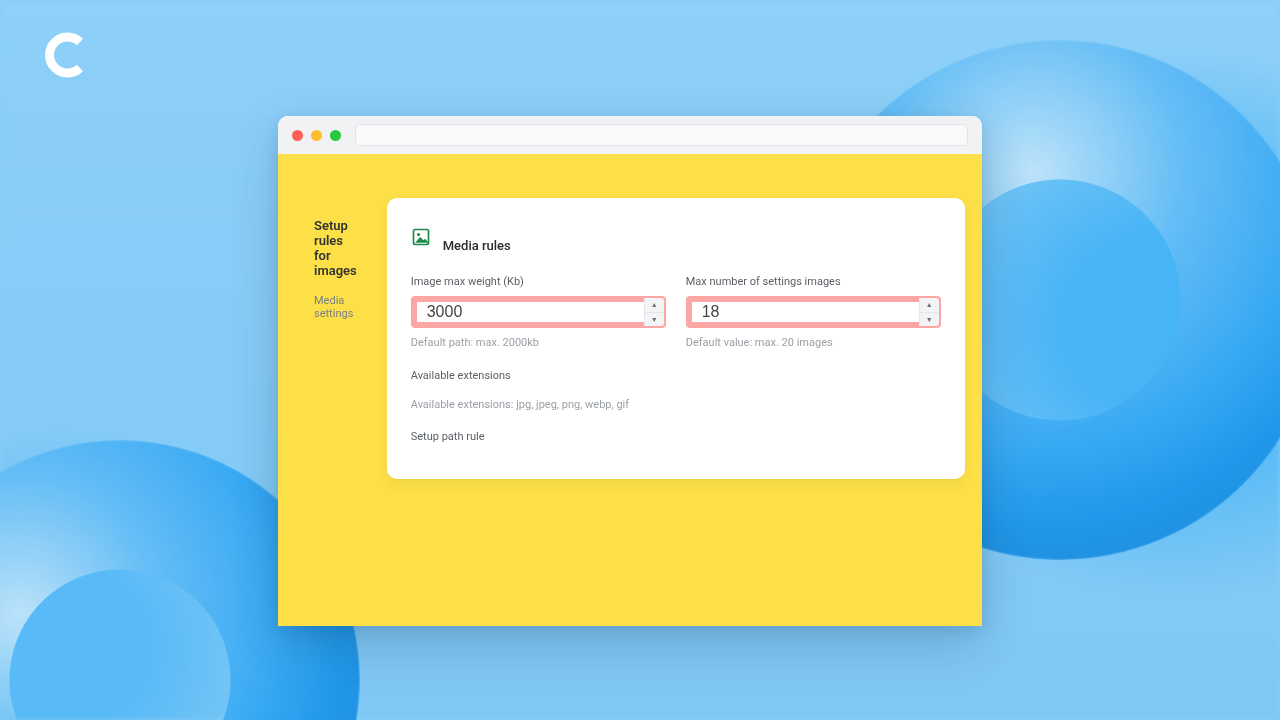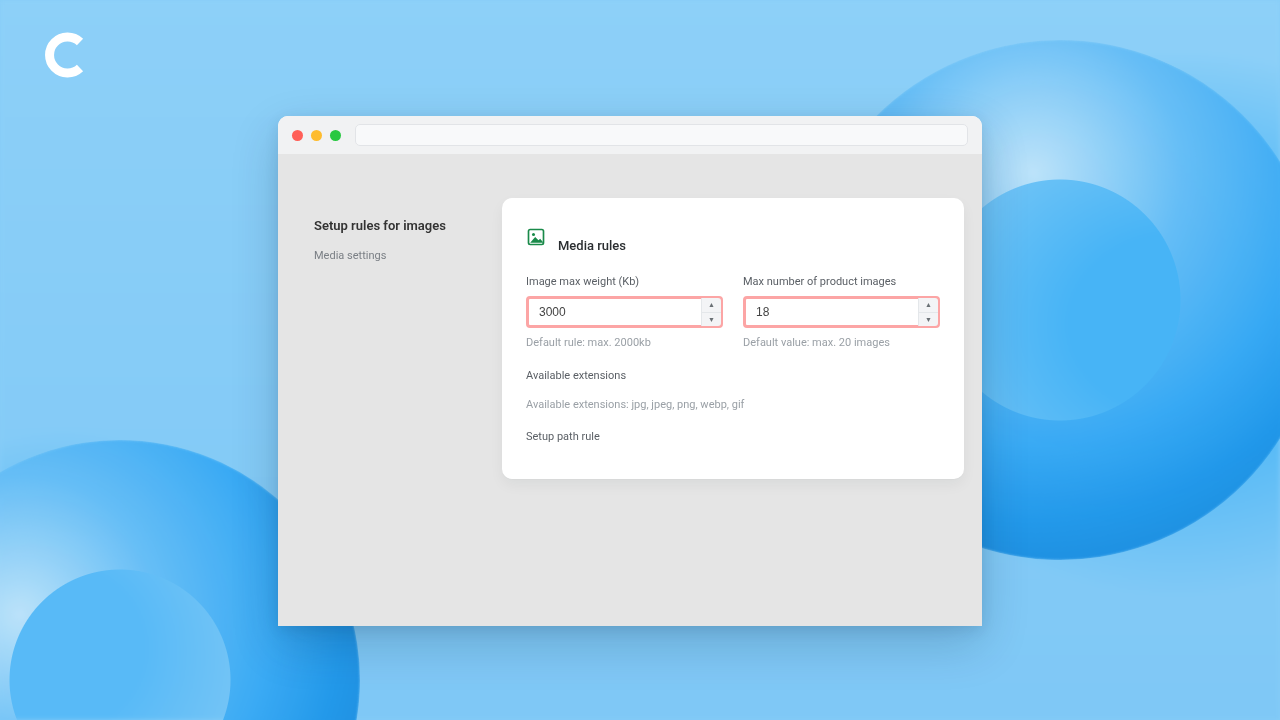--- a/index.html
+++ b/index.html
@@ -65,21 +65,21 @@
   .tmin    { background: #febc2e; }
   .tmax    { background: #28c840; }
   .urlbar {
     flex: 1; height: 22px; background: #f8f9fa;
     border: 1px solid #e2e4e7; border-radius: 5px;
   }
 
   .content {
     display: flex;
     height: calc(100% - 38px);
-    background: #e5e5e5;
+    background: #fde047;
   }
   .sidebar {
     width: 238px;
     padding: 64px 30px 0 36px;
   }
   .sidebar h2 {
     font-size: 13px; font-weight: 600; color: #333;
     margin-bottom: 16px;
   }
   .sidebar a {
@@ -97,22 +97,22 @@
   .card-head { display: flex; align-items: center; gap: 12px; margin-bottom: 22px; }
   .card-head .icon { width: 20px; height: 20px; color: #1a8a4a; }
   .card-head h3 { font-size: 13px; font-weight: 500; color: #2a2d30; margin-top: 18px; }
 
   .row { display: flex; gap: 20px; margin-bottom: 20px; }
   .field { flex: 1; display: flex; flex-direction: column; }
   .field-label { font-size: 11px; color: #5a5f65; margin-bottom: 8px; }
   .help { font-size: 11px; color: #9aa0a6; margin-top: 8px; }
 
   .input, .number-input {
-    height: 32px; border: 3px solid #fca5a5; border-radius: 4px;
-    background: #fff; font-size: 12px; color: #444;
+    height: 32px; border: 6px solid #fca5a5; border-radius: 4px;
+    background: #fff; font-size: 16px; color: #444;
     padding: 0 10px;
   }
   .number-wrap { position: relative; display: flex; }
   .number-wrap .input { flex: 1; padding-right: 26px; }
   .spinner {
     position: absolute; right: 2px; top: 2px; bottom: 2px; width: 20px;
     display: flex; flex-direction: column;
     border-left: 1px solid #e4e7ea;
   }
   .spinner button {
@@ -174,25 +174,25 @@
         <div class="row">
           <div class="field">
             <label class="field-label">Image max weight (Kb)</label>
             <div class="number-wrap">
               <input class="input" type="text" value="3000" style="">
               <div class="spinner">
                 <button>▲</button>
                 <button>▼</button>
               </div>
             </div>
-            <div class="help">Default rule: max. 2000kb</div>
+            <div class="help">Default path: max. 2000kb</div>
           </div>
 
           <div class="field">
-            <label class="field-label">Max number of product images</label>
+            <label class="field-label">Max number of settings images</label>
             <div class="number-wrap">
               <input class="input" type="text" value="18" style="">
               <div class="spinner">
                 <button>▲</button>
                 <button>▼</button>
               </div>
             </div>
             <div class="help">Default value: max. 20 images</div>
           </div>
         </div>

